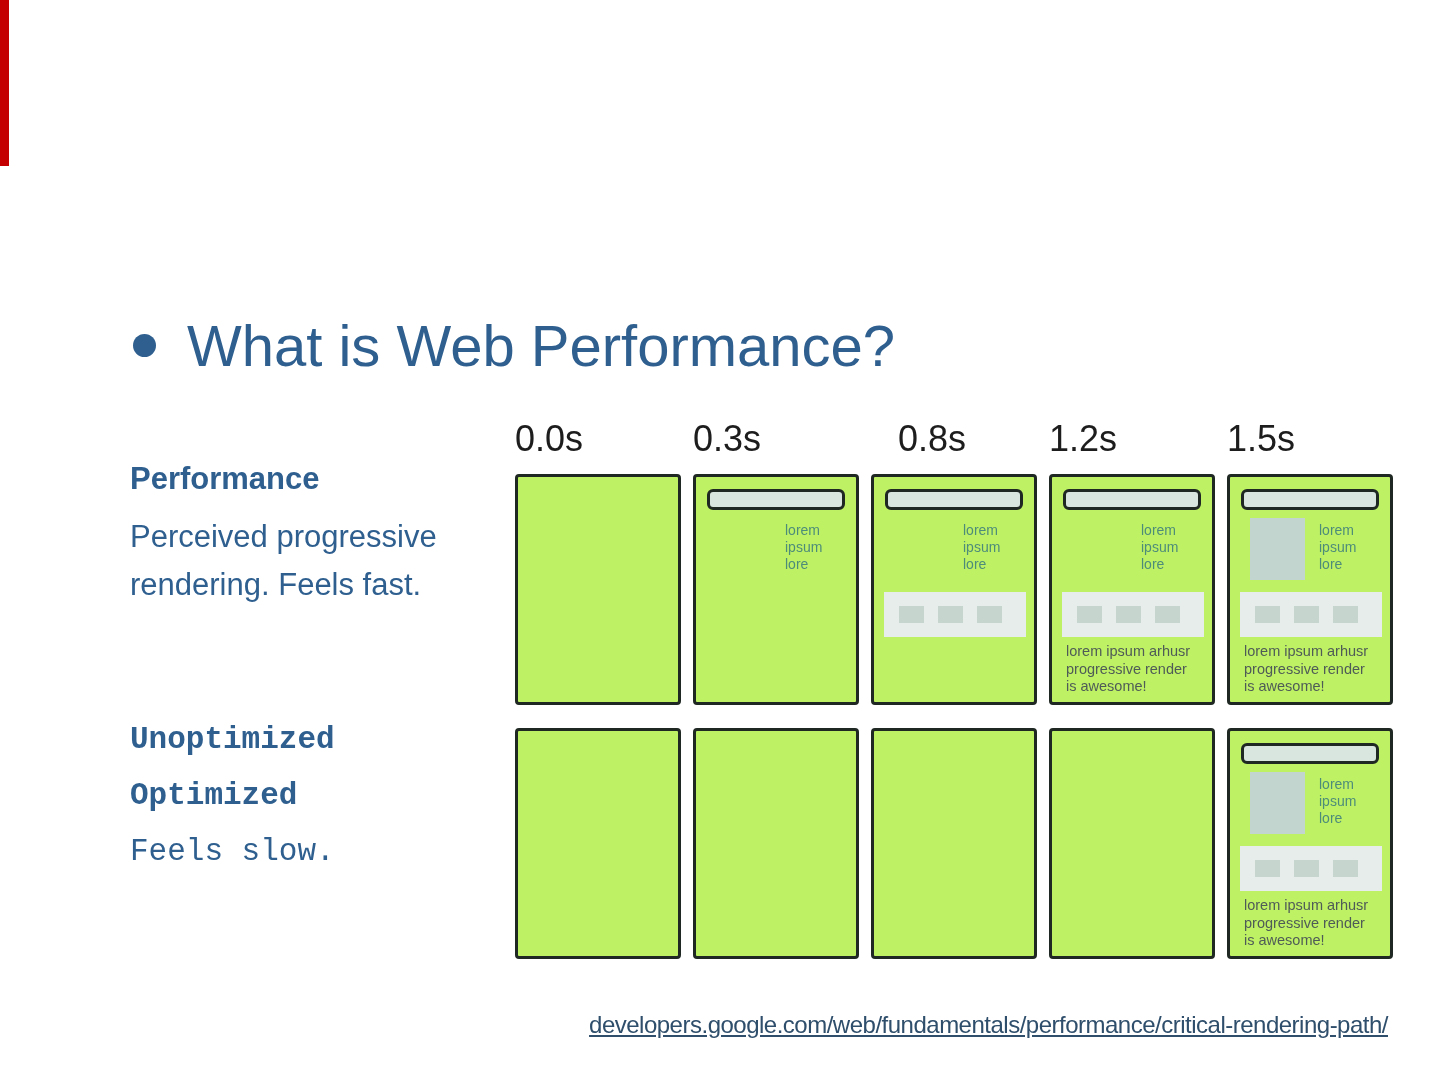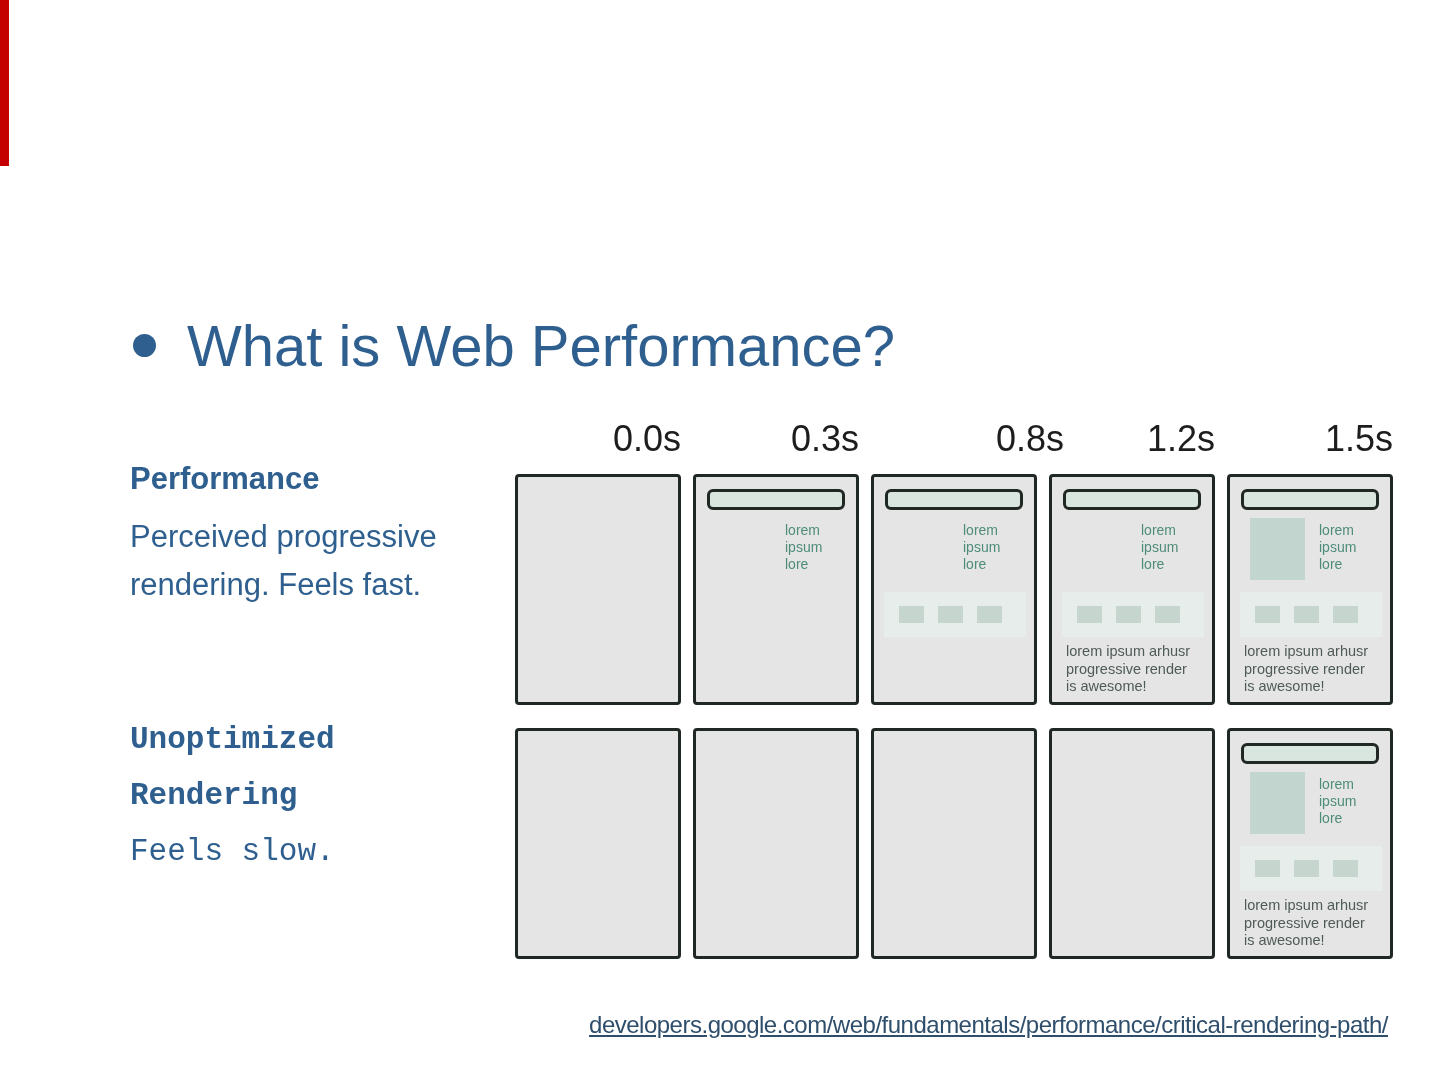--- a/index.html
+++ b/index.html
@@ -17,27 +17,27 @@
   }
 
   .left-text{color:var(--blue,#2e5f8f);}
   #block1{position:absolute;left:130px;top:455px;width:400px;font-size:31px;line-height:48px;}
   #block1-heading{font-weight:700;}
   #block1-body{margin-top:10px;font-weight:400;}
   #block2{position:absolute;left:130px;top:712px;width:400px;font-size:31px;line-height:56px;font-family:Liberation Mono, monospace;}
   #block2 .bold{font-weight:700;}
 
   .time-label{
-    position:absolute;top:418px;width:166px;text-align:right;
+    position:absolute;top:418px;width:166px;text-align:left;
     font-size:36px;color:var(--time-label,#1d1d1d);
   }
 
   .frame{
     position:absolute;width:166px;height:231px;box-sizing:border-box;
-    background:#e5e5e5;border:3px solid var(--frame-border,#1f2823);border-radius:4px;padding-left:13px;
+    background:#bef264;border:3px solid var(--frame-border,#1f2823);border-radius:4px;padding-left:13px;
   }
   .f-header{
     position:absolute;left:11px;right:11px;top:12px;height:15px;
     background:var(--address-bar-fill,#d9e6e0);
     border:3px solid var(--frame-border,#1f2823);border-radius:6px;
   }
   .f-image{position:absolute;left:20px;top:41px;width:55px;height:62px;background:var(--image-fill,#c2d5ce);}
   .f-text{position:absolute;left:89px;top:45px;font-size:14px;line-height:17px;color:var(--lorem-text,#4e8c7a);}
   .f-band{
     position:absolute;left:10px;right:8px;top:115px;height:45px;box-sizing:border-box;
@@ -65,21 +65,21 @@
       <div>Performance</div>
     </div>
   <div id="block1-body">
       <div>Perceived progressive</div>
       <div>rendering. Feels fast.</div>
     </div>
 </div>
 
 <div id="block2" class="left-text">
     <div class="bold">Unoptimized</div>
-    <div class="bold">Rendering</div>
+    <div class="bold">Optimized</div>
     <div>Feels slow.</div>
   </div>
 
 <div id="timeline">
     <div class="time-label" style="left: 515px;">0.0s</div>
     <div class="time-label" style="left: 693px;">0.3s</div>
     <div class="time-label" style="left: 898px;">0.8s</div>
     <div class="time-label" style="left: 1049px;">1.2s</div>
     <div class="time-label" style="left: 1227px;">1.5s</div>
   </div>

